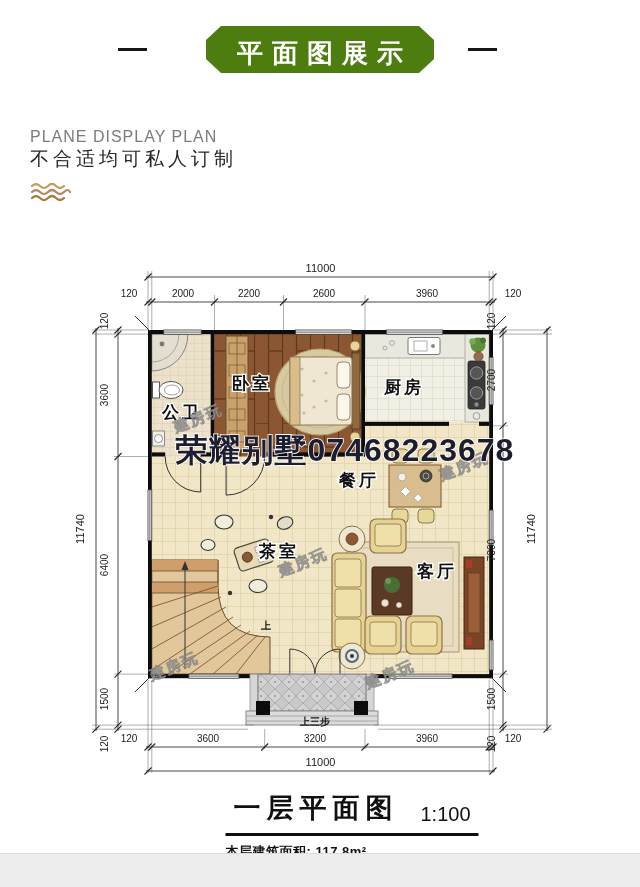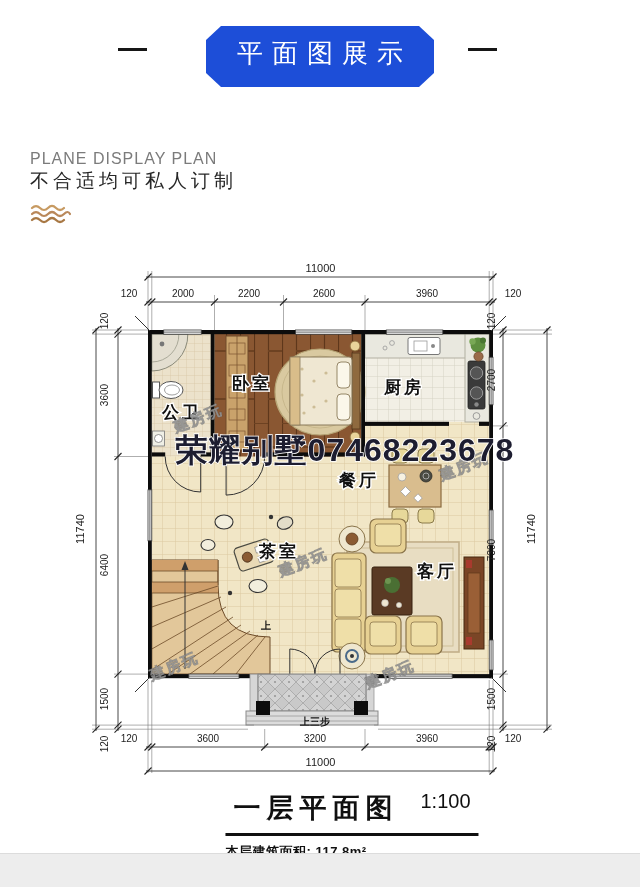--- a/index.html
+++ b/index.html
@@ -1,37 +1,37 @@
 <!DOCTYPE html>
 <html><head>
 <meta charset="utf-8">
 <style>
   html,body{margin:0;padding:0}
   body{width:640px;height:887px;position:relative;background:#fff;overflow:hidden;
        font-family:"Liberation Sans","DejaVu Sans",sans-serif;}
   .banner{position:absolute;top:26px;left:50%;transform:translateX(-50%);
-    background:#1d4ed8;color:#fff;font-size:26px;font-weight:normal;letter-spacing:9px;
-    padding:10px 22px 16px 31px;white-space:nowrap;
+    background:#4d7c0f;color:#fff;font-size:26px;font-weight:bold;letter-spacing:9px;
+    padding:10px 22px 2px 31px;white-space:nowrap;
     clip-path:polygon(15px 0,calc(100% - 15px) 0,100% 14px,100% calc(100% - 14px),calc(100% - 15px) 100%,15px 100%,0 calc(100% - 14px),0 14px);}
   .dash{position:absolute;top:48px;width:29px;height:3px;background:#161616}
   .dash-l{left:118px}.dash-r{left:468px}
-  .intro{position:absolute;left:30px;top:150px}
+  .intro{position:absolute;left:30px;top:128px}
   .intro-en{font-size:16px;color:#7b7b7b;letter-spacing:1px}
   .intro-cn{font-size:19px;color:#272727;letter-spacing:4px;}
   .wave{margin-top:9px;display:block}
   .plan{position:absolute;left:58px;top:255px}
   svg text{font-family:"Liberation Sans","DejaVu Sans",sans-serif}
   .dim{font-size:10px;fill:#1c1c1c}
   .dimT{font-size:11px;fill:#1c1c1c}
   .rlabel{font-size:17px;font-weight:bold;fill:#101010;paint-order:stroke;stroke:#ffffff;stroke-width:2.6px;letter-spacing:3px}
   .wm-main{font-size:32px;font-weight:bold;fill:#1d1d30;paint-order:stroke;stroke:#ffffff;stroke-width:1.6px;letter-spacing:1px}
   .wm-diag{font-size:15px;font-weight:bold;fill:rgba(255,255,255,.82);stroke:rgba(70,70,70,.55);stroke-width:.7px;letter-spacing:2px}
   .small{font-size:10px;fill:#111;font-weight:bold}
   .caption{position:absolute;left:352px;top:790px;transform:translateX(-50%)}
-  .cap-line{display:flex;align-items:flex-start;gap:22px;border-bottom:3px solid #101010;padding:0 8px 7px 8px;white-space:nowrap}
+  .cap-line{display:flex;align-items:flex-end;gap:22px;border-bottom:3px solid #101010;padding:0 8px 7px 8px;white-space:nowrap}
   .cap-title{font-size:27px;font-weight:bold;color:#101010;letter-spacing:6px}
   .cap-scale{font-size:20px;font-weight:normal;color:#101010}
   .cap-area{margin-top:7px;font-size:13px;font-weight:bold;color:#101010;letter-spacing:.5px}
   .footer-band{position:absolute;left:0;right:0;bottom:0;height:33px;background:#ededed;border-top:1px solid #dcdcdc}
 </style>
 </head>
 <body>
 
 <div class="dash dash-l"></div>
 <div class="banner">

